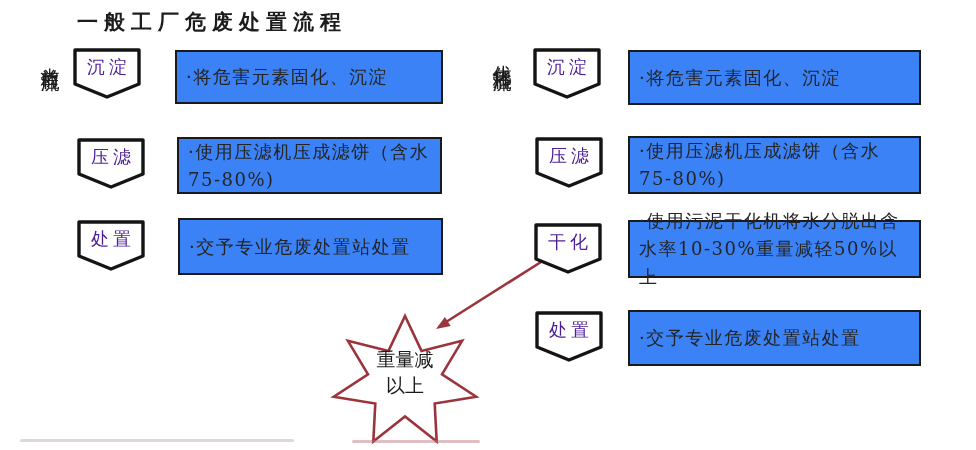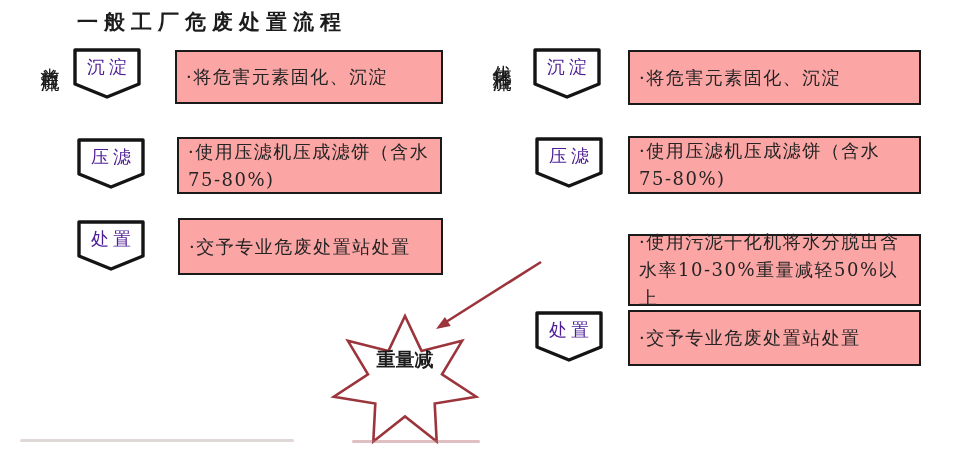--- a/index.html
+++ b/index.html
@@ -18,32 +18,32 @@
   .vlabel-left{left:41px;top:52px;}
   .vlabel-right{left:493px;top:50px;}
   .tag{position:absolute;width:70px;height:54px;}
   .tag svg{position:absolute;left:0;top:0;width:70px;height:54px;}
   .tag .tag-label{
     position:absolute;left:0;right:0;top:4px;height:32px;display:flex;
     align-items:center;justify-content:center;font-size:18px;letter-spacing:4px;
     text-indent:4px;color:#4c1d95;
   }
   .desc-box{
-    position:absolute;background:#fca5a5;border:2px solid #1a1a1a;
+    position:absolute;background:#3b82f6;border:2px solid #1a1a1a;
     display:flex;align-items:center;box-sizing:border-box;
     padding:3px 8px 3px 9px;
   }
   .desc-text{
     font-size:18px;letter-spacing:1.5px;line-height:28px;color:#242424;
     white-space:pre-line;
   }
   .overlay{position:absolute;left:0;top:0;width:976px;height:450px;pointer-events:none;}
   .callout-text{
     position:absolute;left:345px;top:346px;width:120px;text-align:center;
-    font-size:19px;font-weight:700;line-height:26px;color:#1b1b1b;
+    font-size:19px;font-weight:400;line-height:26px;color:#1b1b1b;
   }
   .callout-text span{display:block;}
   .streak{position:absolute;border-radius:2px;}
   .streak-a{left:20px;top:439px;width:274px;height:3px;background:#c7b6b6;opacity:.55;}
   .streak-b{left:352px;top:440px;width:128px;height:3px;background:#b97078;opacity:.45;}
 </style>
 </head>
 <body>
 
 <div class="canvas">
@@ -104,35 +104,42 @@
     <svg viewBox="0 0 70 54">
       <polygon points="3,3 67,3 67,37 35,50 3,37" fill="#fff" stroke="#141414" stroke-width="3.4" stroke-linejoin="round"></polygon>
     </svg>
     <div class="tag-label">压滤</div>
   </div>
   <div class="desc-box" style="left:628px;top:136px;width:293px;height:58px;">
     <div class="desc-text">·使用压滤机压成滤饼（含水
 75-80%)</div>
   </div>
 
-  <div class="desc-box" style="left:628px;top:234px;width:293px;height:72px;">
+  <div class="tag" style="left:533px;top:222px;">
+    <svg viewBox="0 0 70 54">
+      <polygon points="3,3 67,3 67,37 35,50 3,37" fill="#fff" stroke="#141414" stroke-width="3.4" stroke-linejoin="round"></polygon>
+    </svg>
+    <div class="tag-label">干化</div>
+  </div>
+  <div class="desc-box" style="left:628px;top:220px;width:293px;height:58px;">
     <div class="desc-text">·使用污泥干化机将水分脱出含
 水率10-30%重量减轻50%以上</div>
   </div>
 
   <div class="tag" style="left:534px;top:310px;">
     <svg viewBox="0 0 70 54">
       <polygon points="3,3 67,3 67,37 35,50 3,37" fill="#fff" stroke="#141414" stroke-width="3.4" stroke-linejoin="round"></polygon>
     </svg>
     <div class="tag-label">处置</div>
   </div>
   <div class="desc-box" style="left:628px;top:310px;width:293px;height:56px;">
     <div class="desc-text">·交予专业危废处置站处置</div>
   </div>
 
   <div class="callout-text">
     <span>重量减</span>
+    <span>以上</span>
   </div>
 
   <div class="streak streak-a"></div>
   <div class="streak streak-b"></div>
 
 </div>
 
 </body></html>

